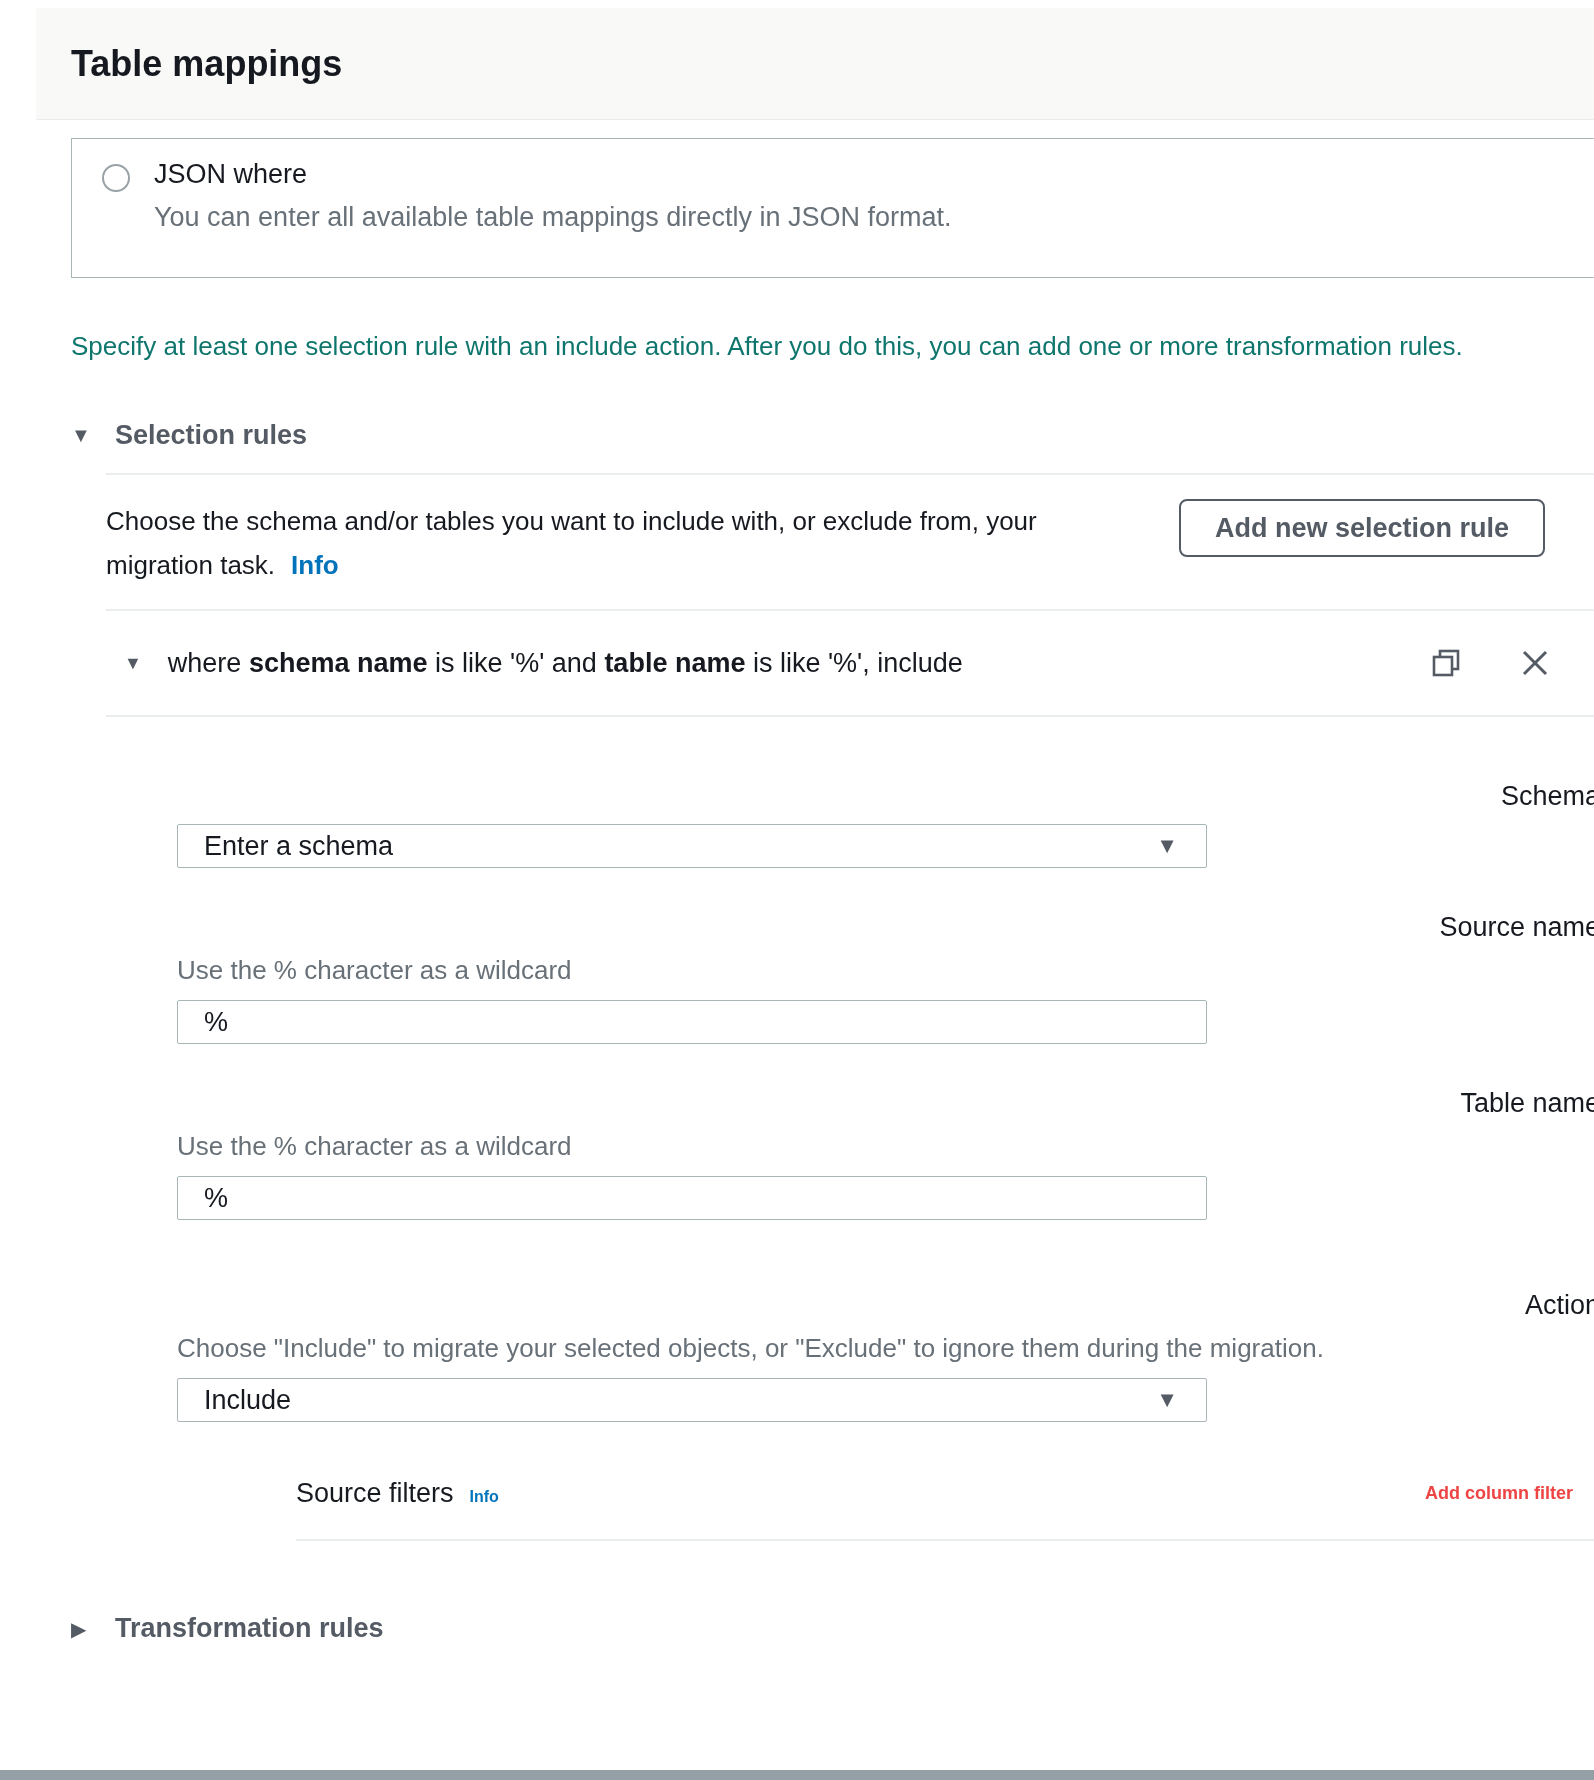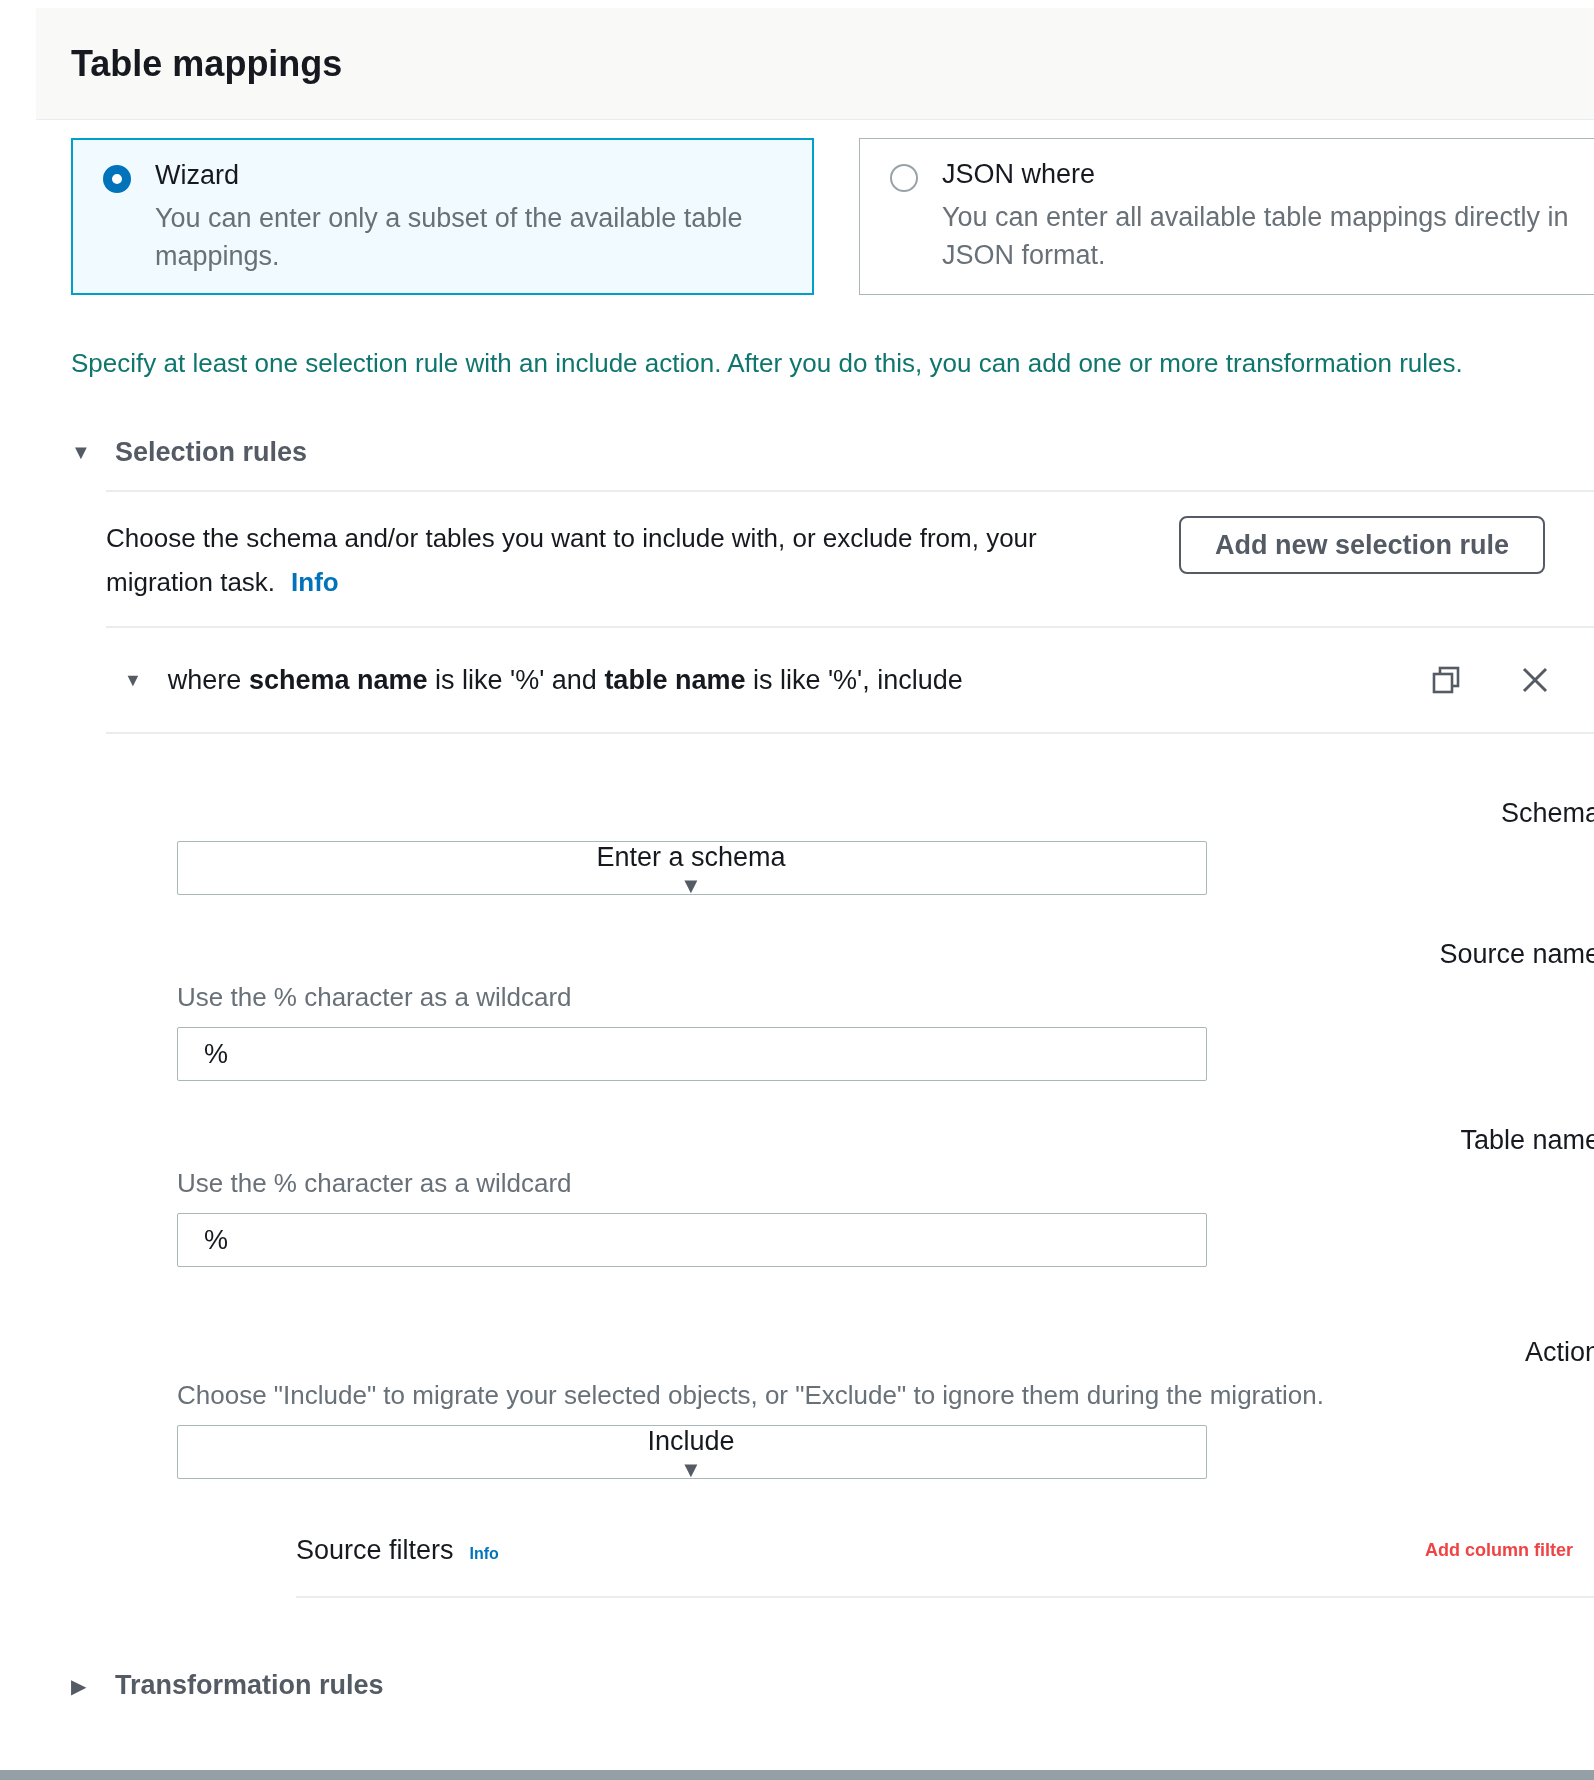--- a/index.html
+++ b/index.html
@@ -66,23 +66,23 @@
   .icon-btn { cursor:pointer; display:inline-flex; }
 
   
   .rule-form { margin-left:71px; margin-top:64px; }
   .fgroup { margin-top:44px; }
   .fgroup:first-child { margin-top:0; }
   .fgroup.action { margin-top:70px; }
   .flabel { display:block; font-size:27px; color:#16191f; margin-bottom:12px;text-align:right; }
   .helper { font-size:26px; color:#687078; margin:4px 0 14px 0; }
   .control {
-    width:1030px; height:54px; box-sizing:border-box;
+    width:1030px; height:44px; box-sizing:border-box;
     border:1px solid #aab7b8; border-radius:2px; background:#fff;
-    font-size:27px; color:#16191f; font-family:inherit;flex-direction:column;
+    font-size:27px; color:#16191f; font-family:inherit;
   }
   .select { display:flex; align-items:center; justify-content:space-between; padding:0 28px 0 26px; cursor:pointer; }
   .select .arrow { color:#545b64; font-size:22px; }
   input.control { padding:0 26px; }
 
   
   .source-filters { margin-left:119px; margin-top:56px; }
   .sf-row { display:flex; justify-content:space-between; align-items:center; }
   .sf-label { font-size:27px; color:#16191f; }
   .add-col-btn { font-size:18px; font-weight:bold; color:#ef4444; margin-right:27px; cursor:pointer; white-space:nowrap; }
@@ -96,27 +96,20 @@
 <div class="page">
 
   <header class="panel-header">
     <span class="panel-title">Table mappings</span>
   </header>
 
   <div class="content">
 
 
     <div class="cards">
-      <div class="card selected">
-        <span class="radio checked"></span>
-        <div>
-          <div class="card-title">Wizard</div>
-          <div class="card-desc">You can enter only a subset of the available table mappings.</div>
-        </div>
-      </div>
       <div class="card">
         <span class="radio unchecked"></span>
         <div>
           <div class="card-title">JSON where</div>
           <div class="card-desc">You can enter all available table mappings directly in JSON format.</div>
         </div>
       </div>
     </div>
 
     <p class="intro">Specify at least one selection rule with an include action. After you do this, you can add one or more transformation rules.</p>

